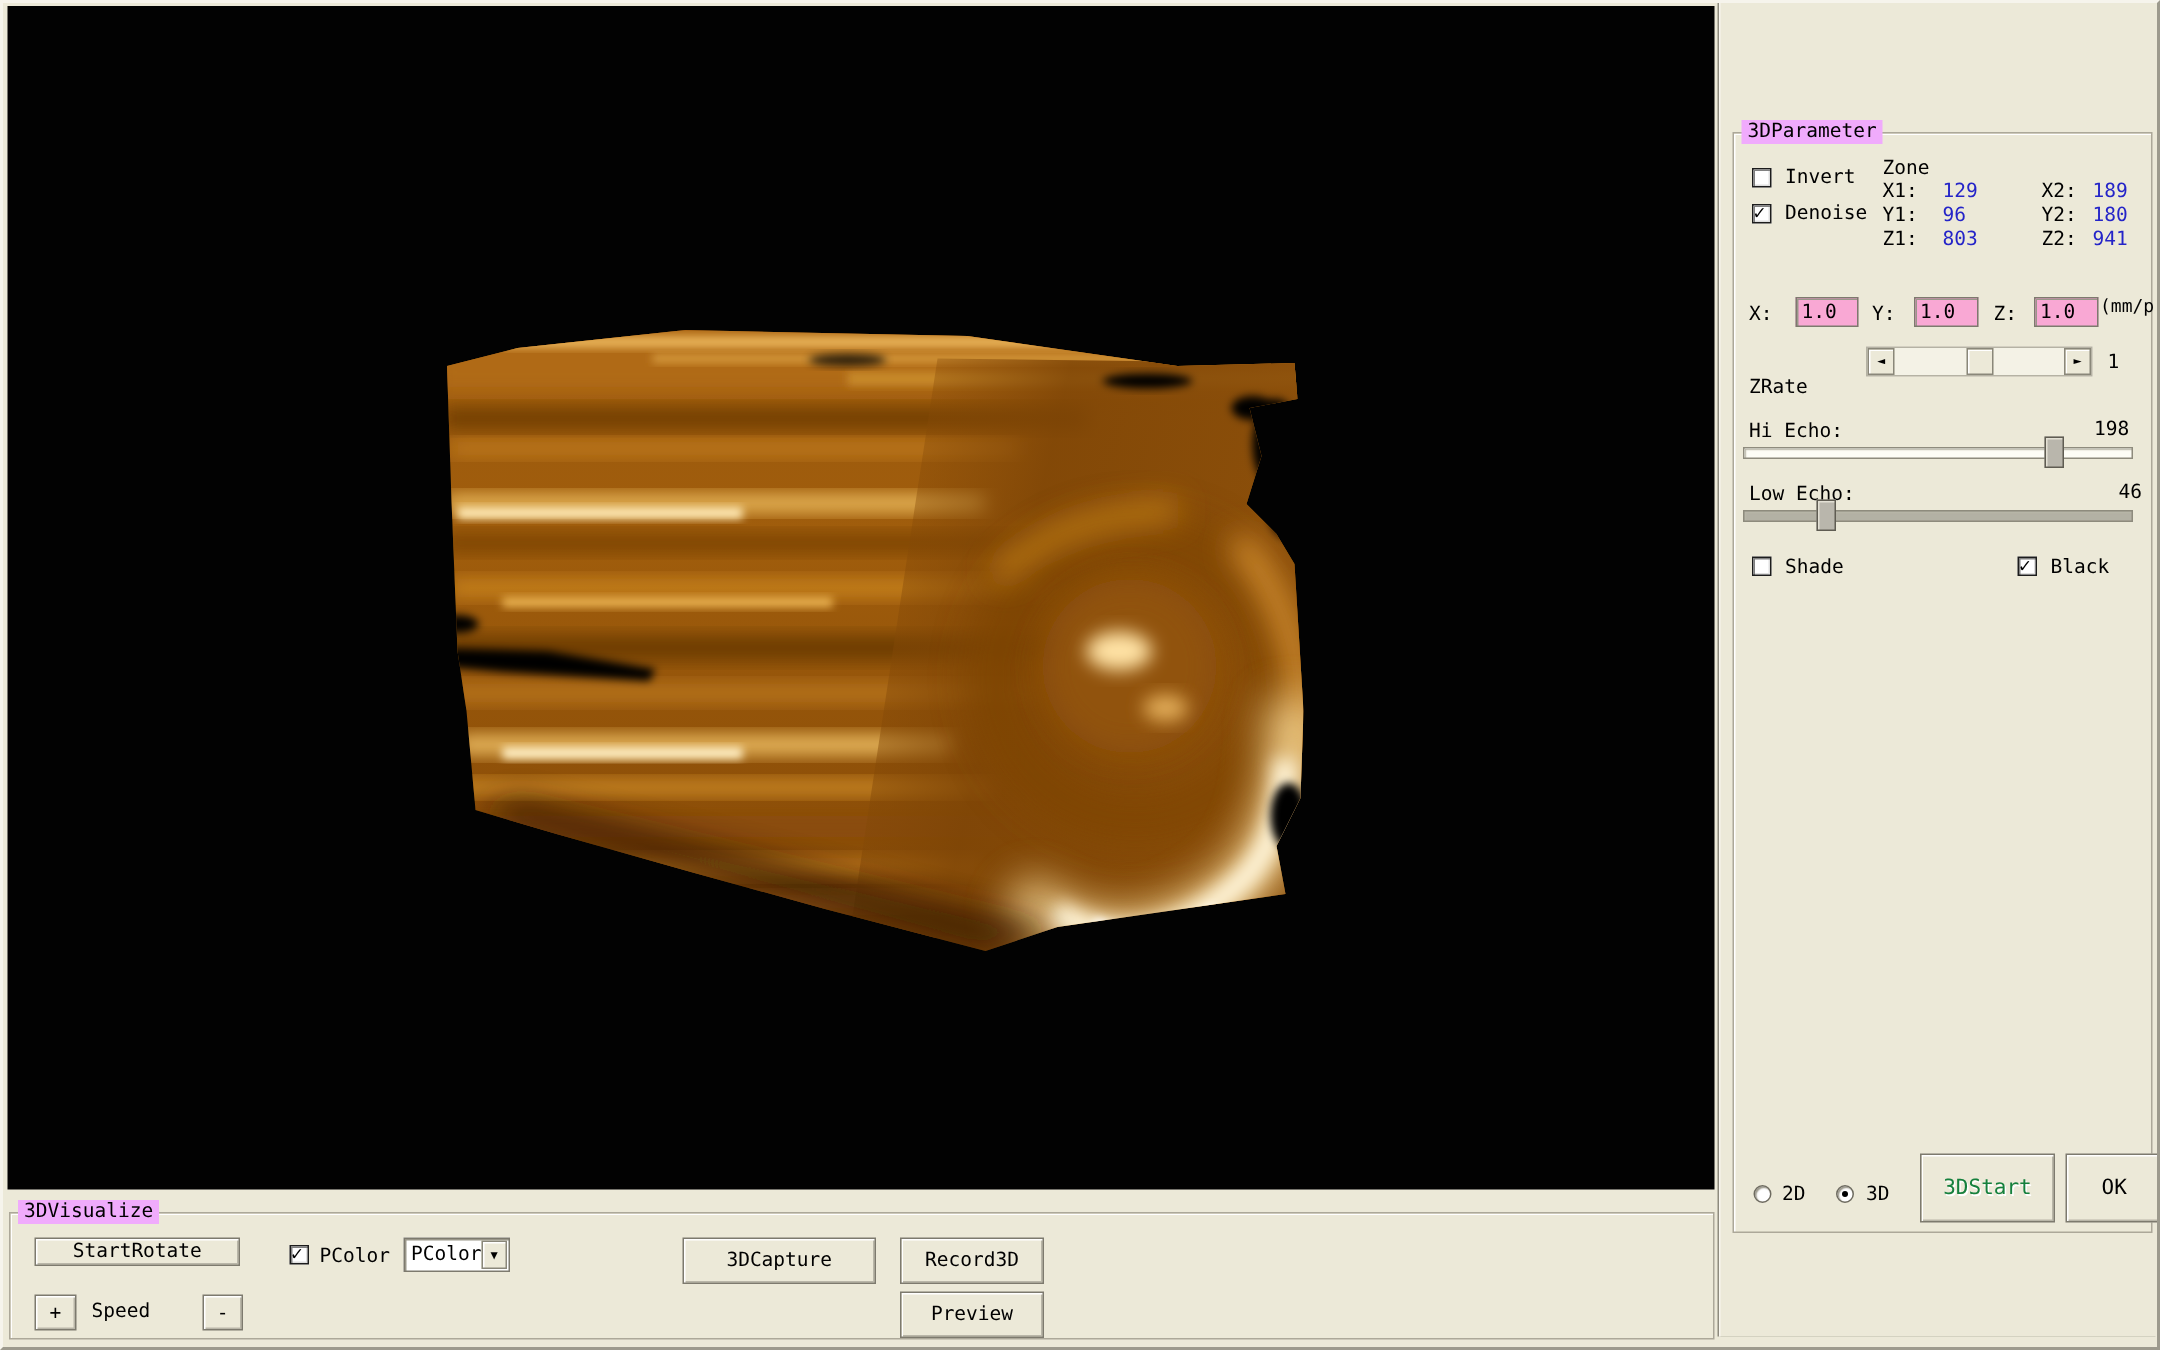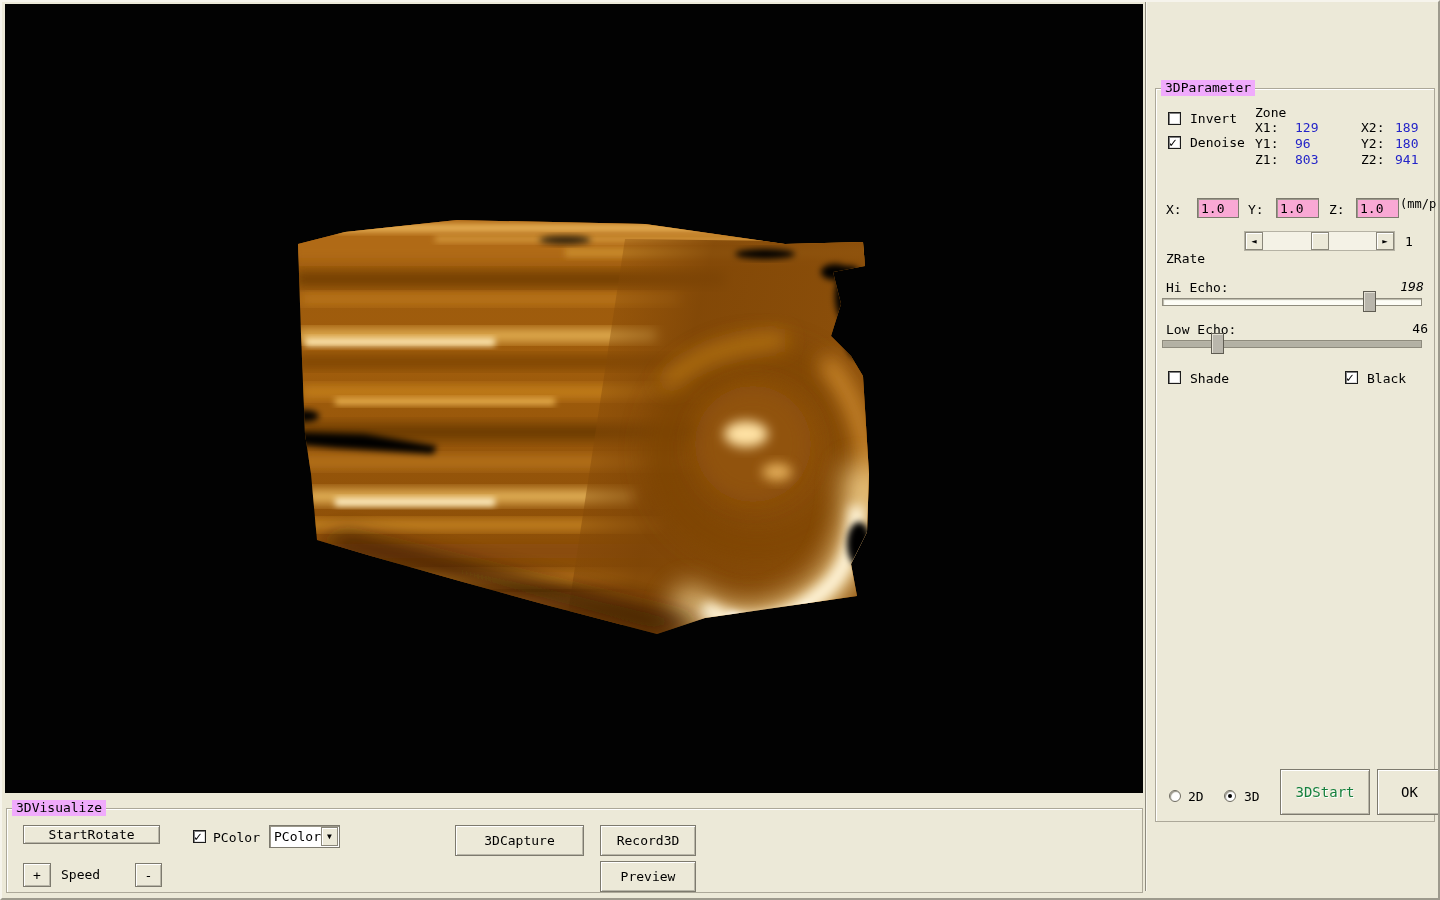--- a/index.html
+++ b/index.html
@@ -182,21 +182,21 @@
 
       <span class="lbl" style="left:10px; top:146px;margin-top:16px;">ZRate</span>
       <div class="scrollbar" style="left:88px; top:142px; width:151px;">
         <span class="sb-btn" style="left:0;">◄</span>
         <span class="sb-thumb" style="left:66px;"></span>
         <span class="sb-btn" style="right:0;">►</span>
       </div>
       <span class="lbl" style="left:249px; top:145px;">1</span>
 
       <span class="lbl" style="left:10px; top:191px;">Hi Echo:</span>
-      <span class="lbl" style="left:240px; top:190px; width:32px; text-align:center;font-style:italic;">198</span>
+      <span class="lbl" style="left:240px; top:190px; width:32px; text-align:left;">198</span>
       <div class="slider-track" style="left:6px; top:209px; width:260px; background:#fdfdf6;">
         <span class="slider-thumb" style="left:200px;"></span>
       </div>
 
       <span class="lbl" style="left:10px; top:233px;">Low Echo:</span>
       <span class="lbl" style="left:240px; top:232px; width:32px; text-align:right;">46</span>
       <div class="slider-track" style="left:6px; top:251px; width:260px; background:#b3b1a4;">
         <span class="slider-thumb" style="left:48px;"></span>
       </div>
 

